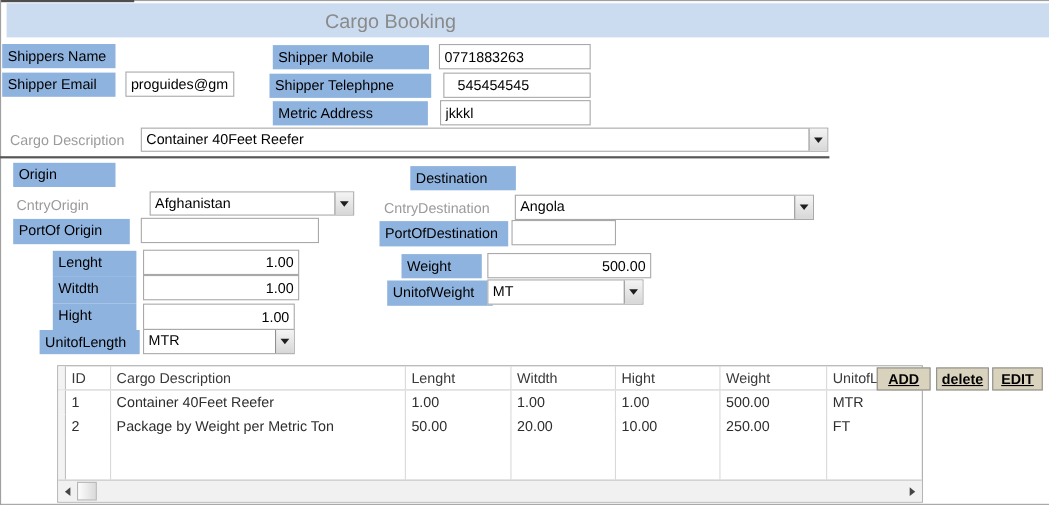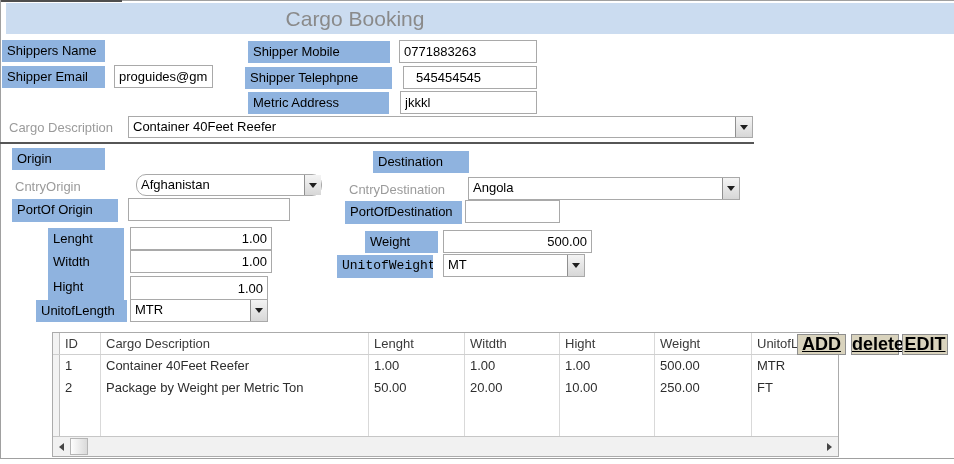--- a/index.html
+++ b/index.html
@@ -10,21 +10,21 @@
 
   
   #edge-top{left:0;top:0;width:954px;height:1px;background:#a0a0a0;}
   #edge-top-dark{left:0;top:0;width:122px;height:2px;background:#4e4e4e;}
   #edge-left{left:0;top:0;width:1px;height:459px;background:#a0a0a0;}
   #edge-bottom{left:0;top:458px;width:954px;height:1px;background:#a0a0a0;}
 
   
   #titlebar{left:6px;top:3px;width:948px;height:31px;background:#CBDCF0;}
   #title-text{left:0;top:4px;width:710px;height:30px;text-align:center;
-              font-size:21px;color:#8A8A8A;line-height:30px;}
+              font-size:18px;color:#8A8A8A;line-height:30px;}
 
   
   .bluelabel{background:#8FB3DF;color:#000;font-size:13px;line-height:22px;
              padding-left:5px;overflow:hidden;white-space:nowrap;}
   .graylabel{color:#9B9B9B;font-size:13px;line-height:22px;white-space:nowrap;}
   .tbox{border:1px solid #a9a9a9;background:#fff;font-family:inherit;
         font-size:13px;padding:0 4px;color:#000;outline:none;}
   .num{text-align:right;}
   .combo{border:1px solid #a9a9a9;background:#fff;display:flex;}
   .combo .val{flex:1;font-size:13px;line-height:20px;padding-left:4px;
@@ -32,21 +32,21 @@
   .combo .cbtn{flex:0 0 17px;background:linear-gradient(#f4f4f4,#d7d7d7);
                border-left:1px solid #909090;display:flex;align-items:center;
                justify-content:center;cursor:default;}
   .tri-down{width:0;height:0;border-left:4px solid transparent;
             border-right:4px solid transparent;border-top:5px solid #1e1e1e;}
 
   #divider{left:0;top:142px;width:754px;height:2px;background:#565656;}
 
   
   .actbtn{height:21px;background:#D9D3BD;border:1px solid #8e8e8e;
-          font-family:inherit;font-weight:bold;font-size:18px;color:#000;
+          font-family:inherit;font-weight:bold;font-size:13px;color:#000;
           text-decoration:underline;text-align:center;line-height:19px;
           padding:0;cursor:default;}
 
   
   #grid{left:6px;top:332px;width:787px;height:125px;border:1px solid #ababab;
         background:#fff;display:flex;flex-direction:column;margin-left:46px;}
   .tr{display:flex;height:22px;flex:0 0 auto;}
   .filler-row{flex:1 1 auto;height:auto;}
   .gutter{flex:0 0 7px;background:#f3f3f3;border-right:1px solid #c0c0c0;}
   .td{border-right:1px solid #d9d9d9;font-size:13px;line-height:21px;
@@ -101,21 +101,21 @@
     <div class="val">Container 40Feet Reefer</div>
     <div class="cbtn">
       <span class="tri-down"></span>
     </div>
   </div>
 
   <div class="abs" id="divider"></div>
 
   <div class="abs bluelabel" style="left:12px;top:148px;width:93px;height:22px;">Origin</div>
   <div class="abs graylabel" style="left:15px;top:176px;">CntryOrigin</div>
-  <div class="abs combo" style="left:136px;top:174px;width:186px;height:22px;border-radius:10px;">
+  <div class="abs combo" style="left:136px;top:174px;width:186px;height:22px;">
     <div class="val">Afghanistan</div>
     <div class="cbtn">
       <span class="tri-down"></span>
     </div>
   </div>
   <div class="abs bluelabel" style="left:12px;top:199px;width:106px;height:23px;">PortOf Origin</div>
   <input class="abs tbox" style="left: 128px; top: 198px; width: 162px; height: 23px;" value="">
 
   <div class="abs bluelabel" style="left:345px;top:151px;width:96px;height:22px;margin-left:28px;">Destination</div>
   <div class="abs graylabel" style="left:349px;top:179px;">CntryDestination</div>
@@ -141,21 +141,21 @@
   <div class="abs combo" style="left:130px;top:299px;width:138px;height:23px;">
     <div class="val">MTR</div>
     <div class="cbtn">
       <span class="tri-down"></span>
     </div>
   </div>
 
   <div class="abs bluelabel" style="left:365px;top:231px;width:73px;height:22px;">Weight</div>
   <input class="abs tbox num" style="left: 443px; top: 230px; width: 149px; height: 23px;" value="500.00">
 
-  <div class="abs bluelabel" style="left:337px;top:255px;width:96px;height:23px;font-family:Liberation Mono, monospace;">UnitofWeight</div>
+  <div class="abs bluelabel" style="left:352px;top:255px;width:96px;height:23px;">UnitofWeight</div>
   <div class="abs combo" style="left:443px;top:254px;width:142px;height:23px;">
     <div class="val">MT</div>
     <div class="cbtn">
       <span class="tri-down"></span>
     </div>
   </div>
 
   <div class="abs" id="grid">
     <div class="tr" id="grid-header">
       <div class="gutter"></div>

